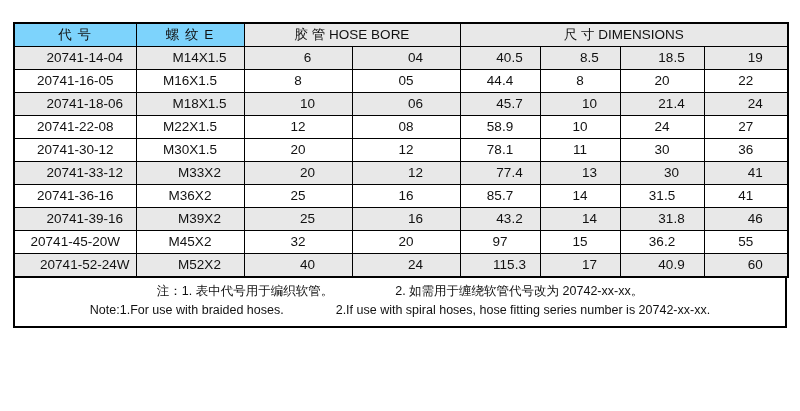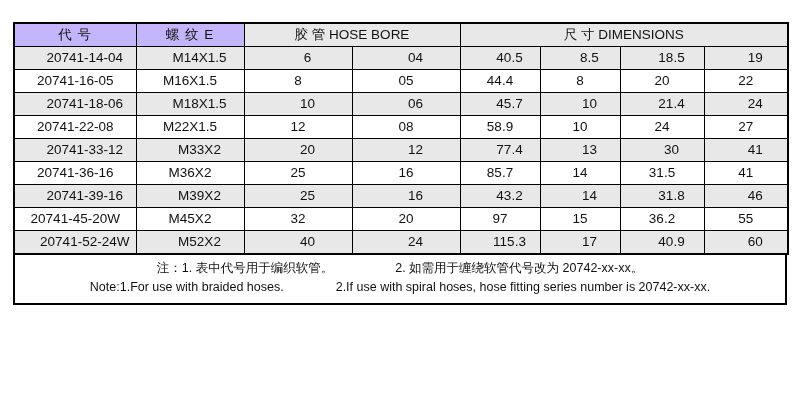--- a/index.html
+++ b/index.html
@@ -43,21 +43,21 @@
     font-weight: normal;
     font-size: 13.5px;
     height: 22px;
     padding: 0 2px;
     line-height: 1.1;
     white-space: nowrap;
     overflow: hidden;
   }
   
   .hdr-cn {
-    background: #c4b5fd;
+    background: #7dd3fc;
     font-size: 13.5px;
     letter-spacing: 0.5px;
     height: 25px;
   }
   .hdr-en {
     background: #e8e8e8;
     font-size: 13.5px;
     height: 25px;
   }
   .hdr-span {
@@ -148,20 +148,30 @@
       <tr class="plain">
         <td>20741-22-08</td>
         <td>M22X1.5</td>
         <td>12</td>
         <td class="thick-right">08</td>
         <td>58.9</td>
         <td>10</td>
         <td>24</td>
         <td>27</td>
       </tr>
+      <tr class="plain">
+        <td>20741-30-12</td>
+        <td>M30X1.5</td>
+        <td>20</td>
+        <td class="thick-right">12</td>
+        <td>78.1</td>
+        <td>11</td>
+        <td>30</td>
+        <td>36</td>
+      </tr>
       <tr class="shade">
         <td>20741-33-12</td>
         <td>M33X2</td>
         <td>20</td>
         <td class="thick-right">12</td>
         <td>77.4</td>
         <td>13</td>
         <td>30</td>
         <td>41</td>
       </tr>

